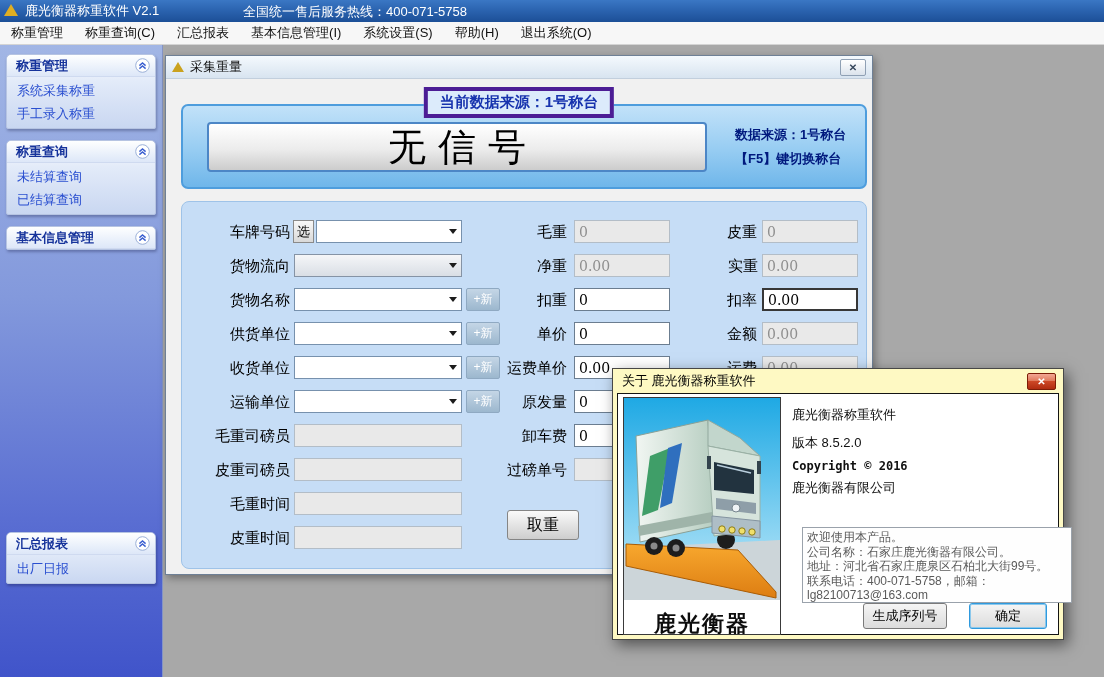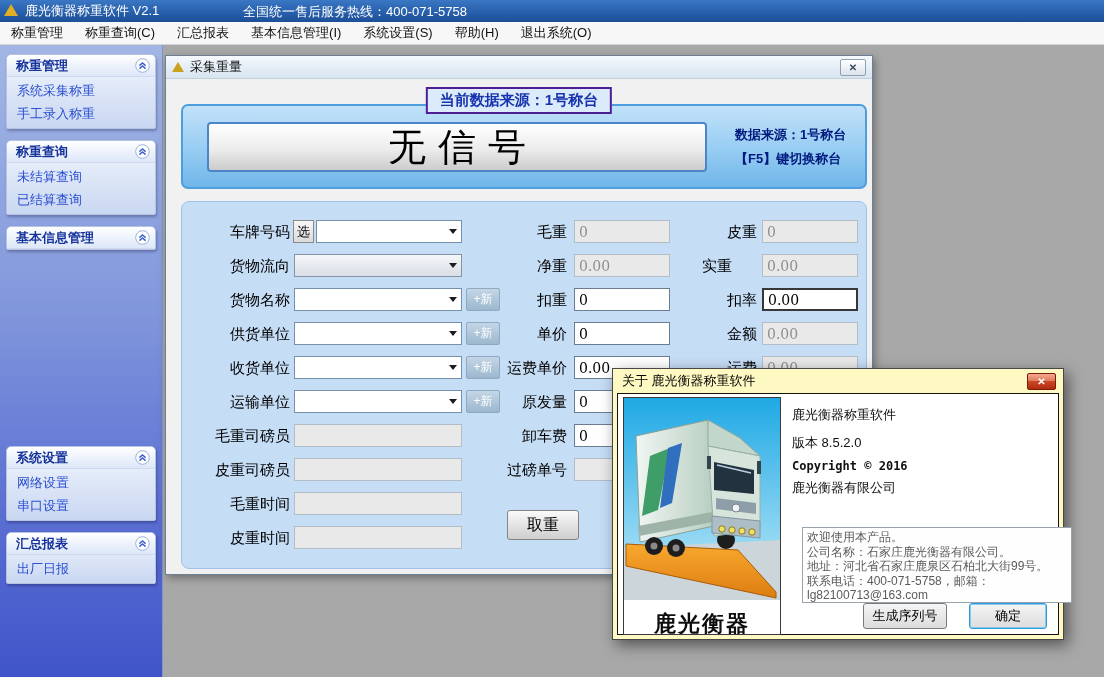--- a/index.html
+++ b/index.html
@@ -40,21 +40,21 @@
   border:1px solid #6e8096;box-shadow:2px 3px 8px rgba(0,0,0,.35);z-index:2;}
 .win-tb{position:absolute;left:0;top:0;right:0;height:23px;
   background:linear-gradient(180deg,#f4f9fd,#d8e4f0);border-bottom:1px solid #c2cfdd;
   display:flex;align-items:center;font-size:13px;color:#0d0d0d;padding-left:6px;}
 .win-tri{width:0;height:0;border-left:6px solid transparent;border-right:6px solid transparent;
   border-bottom:10px solid #caa21e;margin-right:6px;}
 .win-close{position:absolute;right:6px;top:3px;width:26px;height:17px;
   background:linear-gradient(180deg,#ffffff,#dbe3ec);border:1px solid #8fa0b4;border-radius:2px;
   font-size:10px;font-weight:bold;color:#36475c;display:flex;align-items:center;justify-content:center;cursor:pointer;}
 .banner{position:absolute;top:31px;left:50%;transform:translateX(-50%);background:#dcebfb;
-  border:2px solid #4c1d95;padding:2px 12px;font-size:15px;font-weight:bold;color:#1733ae;z-index:3;white-space:nowrap;}
+  border:4px solid #4c1d95;padding:2px 12px;font-size:15px;font-weight:bold;color:#1733ae;z-index:3;white-space:nowrap;}
 .sigpanel{position:absolute;left:15px;top:48px;width:686px;height:85px;
   background:linear-gradient(180deg,#c2e2f9 0%,#96ccf2 55%,#6fb6ea 100%);
   border:2px solid #4e9ddd;border-radius:7px;}
 .nosig{position:absolute;left:24px;top:16px;width:500px;height:50px;
   background:linear-gradient(180deg,#ffffff 0%,#ececec 55%,#cccccc 100%);
   border:2px solid #4c86c6;border-radius:4px;display:flex;align-items:center;justify-content:center;
   font-family:"DejaVu Serif",serif;font-size:38px;color:#000;letter-spacing:12px;text-indent:12px;}
 .sigtext{position:absolute;left:552px;width:142px;font-size:13px;font-weight:bold;color:#00197e;white-space:nowrap;}
 
 
@@ -164,36 +164,20 @@
         <span class="chev">
           <svg width="15" height="15">
               <circle cx="7.5" cy="7.5" r="6.8" fill="#fff" stroke="#9bb0d8"></circle>
               <path d="M4.4 7.6 L7.5 5 L10.6 7.6" stroke="#3b5fd0" fill="none" stroke-width="1.4"></path>
               <path d="M4.4 10.6 L7.5 8 L10.6 10.6" stroke="#3b5fd0" fill="none" stroke-width="1.4"></path>
             </svg>
         </span>
       </div>
     </div>
 
-    <div class="panel" style="top:401px;">
-      <div class="panel-h">
-        <span>系统设置</span>
-        <span class="chev">
-          <svg width="15" height="15">
-              <circle cx="7.5" cy="7.5" r="6.8" fill="#fff" stroke="#9bb0d8"></circle>
-              <path d="M4.4 7.6 L7.5 5 L10.6 7.6" stroke="#3b5fd0" fill="none" stroke-width="1.4"></path>
-              <path d="M4.4 10.6 L7.5 8 L10.6 10.6" stroke="#3b5fd0" fill="none" stroke-width="1.4"></path>
-            </svg>
-        </span>
-      </div>
-      <div class="panel-items">
-        <div class="panel-i">网络设置</div>
-        <div class="panel-i">串口设置</div>
-      </div>
-    </div>
 
     <div class="panel" style="top:487px;">
       <div class="panel-h">
         <span>汇总报表</span>
         <span class="chev">
           <svg width="15" height="15">
               <circle cx="7.5" cy="7.5" r="6.8" fill="#fff" stroke="#9bb0d8"></circle>
               <path d="M4.4 7.6 L7.5 5 L10.6 7.6" stroke="#3b5fd0" fill="none" stroke-width="1.4"></path>
               <path d="M4.4 10.6 L7.5 8 L10.6 10.6" stroke="#3b5fd0" fill="none" stroke-width="1.4"></path>
             </svg>
@@ -291,21 +275,21 @@
       <input class="tb ed" style="left: 392px; top: 222px; width: 96px;" value="0">
 
       <div class="flabel" style="left:305px;top:256px;width:80px;">过磅单号</div>
       <input class="tb dis" style="left: 392px; top: 256px; width: 96px;" value="">
 
       <div class="btn-qz">取重</div>
 
       <div class="flabel" style="left:495px;top:18px;width:80px;">皮重</div>
       <input class="tb dis" style="left: 580px; top: 18px; width: 96px;" value="0">
 
-      <div class="flabel" style="left:470px;top:52px;width:80px;">实重</div>
+      <div class="flabel" style="left:496px;top:52px;width:80px;">实重</div>
       <input class="tb dis" style="left: 580px; top: 52px; width: 96px;" value="0.00">
 
       <div class="flabel" style="left:495px;top:86px;width:80px;">扣率</div>
       <input class="tb ed focus" style="left: 580px; top: 86px; width: 96px;" value="0.00">
 
       <div class="flabel" style="left:495px;top:120px;width:80px;">金额</div>
       <input class="tb dis" style="left: 580px; top: 120px; width: 96px;" value="0.00">
 
       <div class="flabel" style="left:495px;top:154px;width:80px;">运费</div>
       <input class="tb dis" style="left: 580px; top: 154px; width: 96px;" value="0.00">

